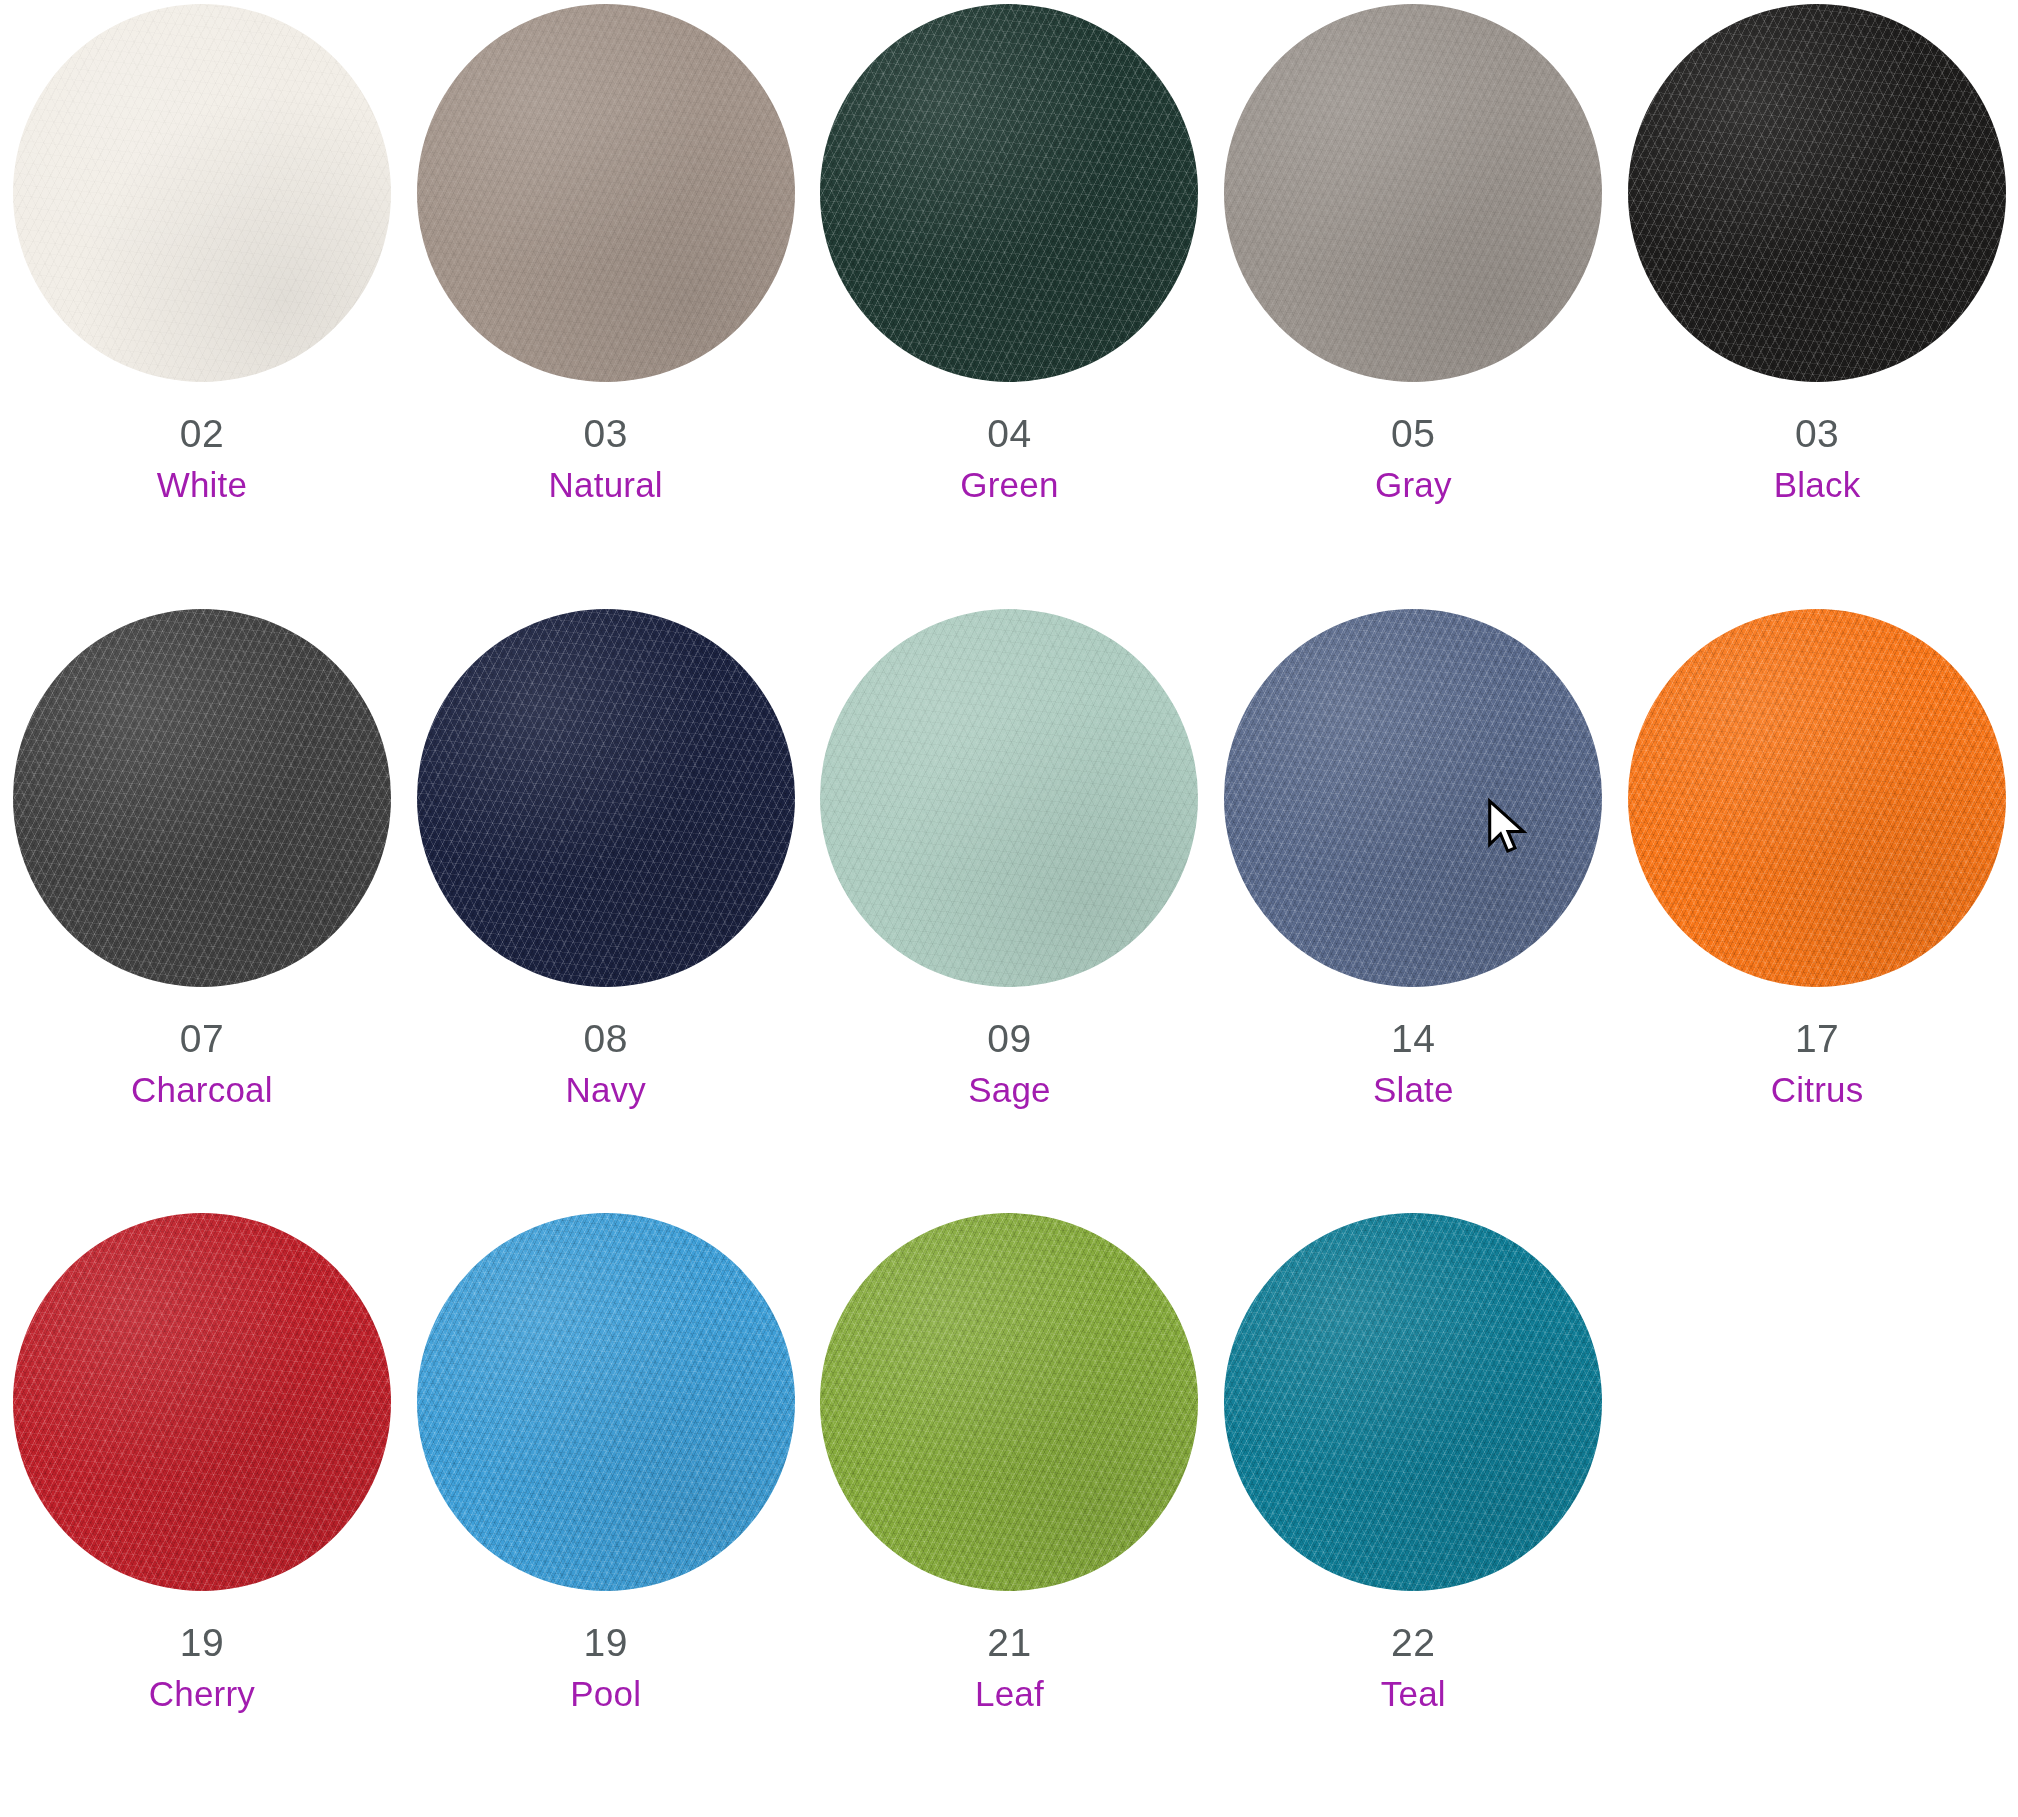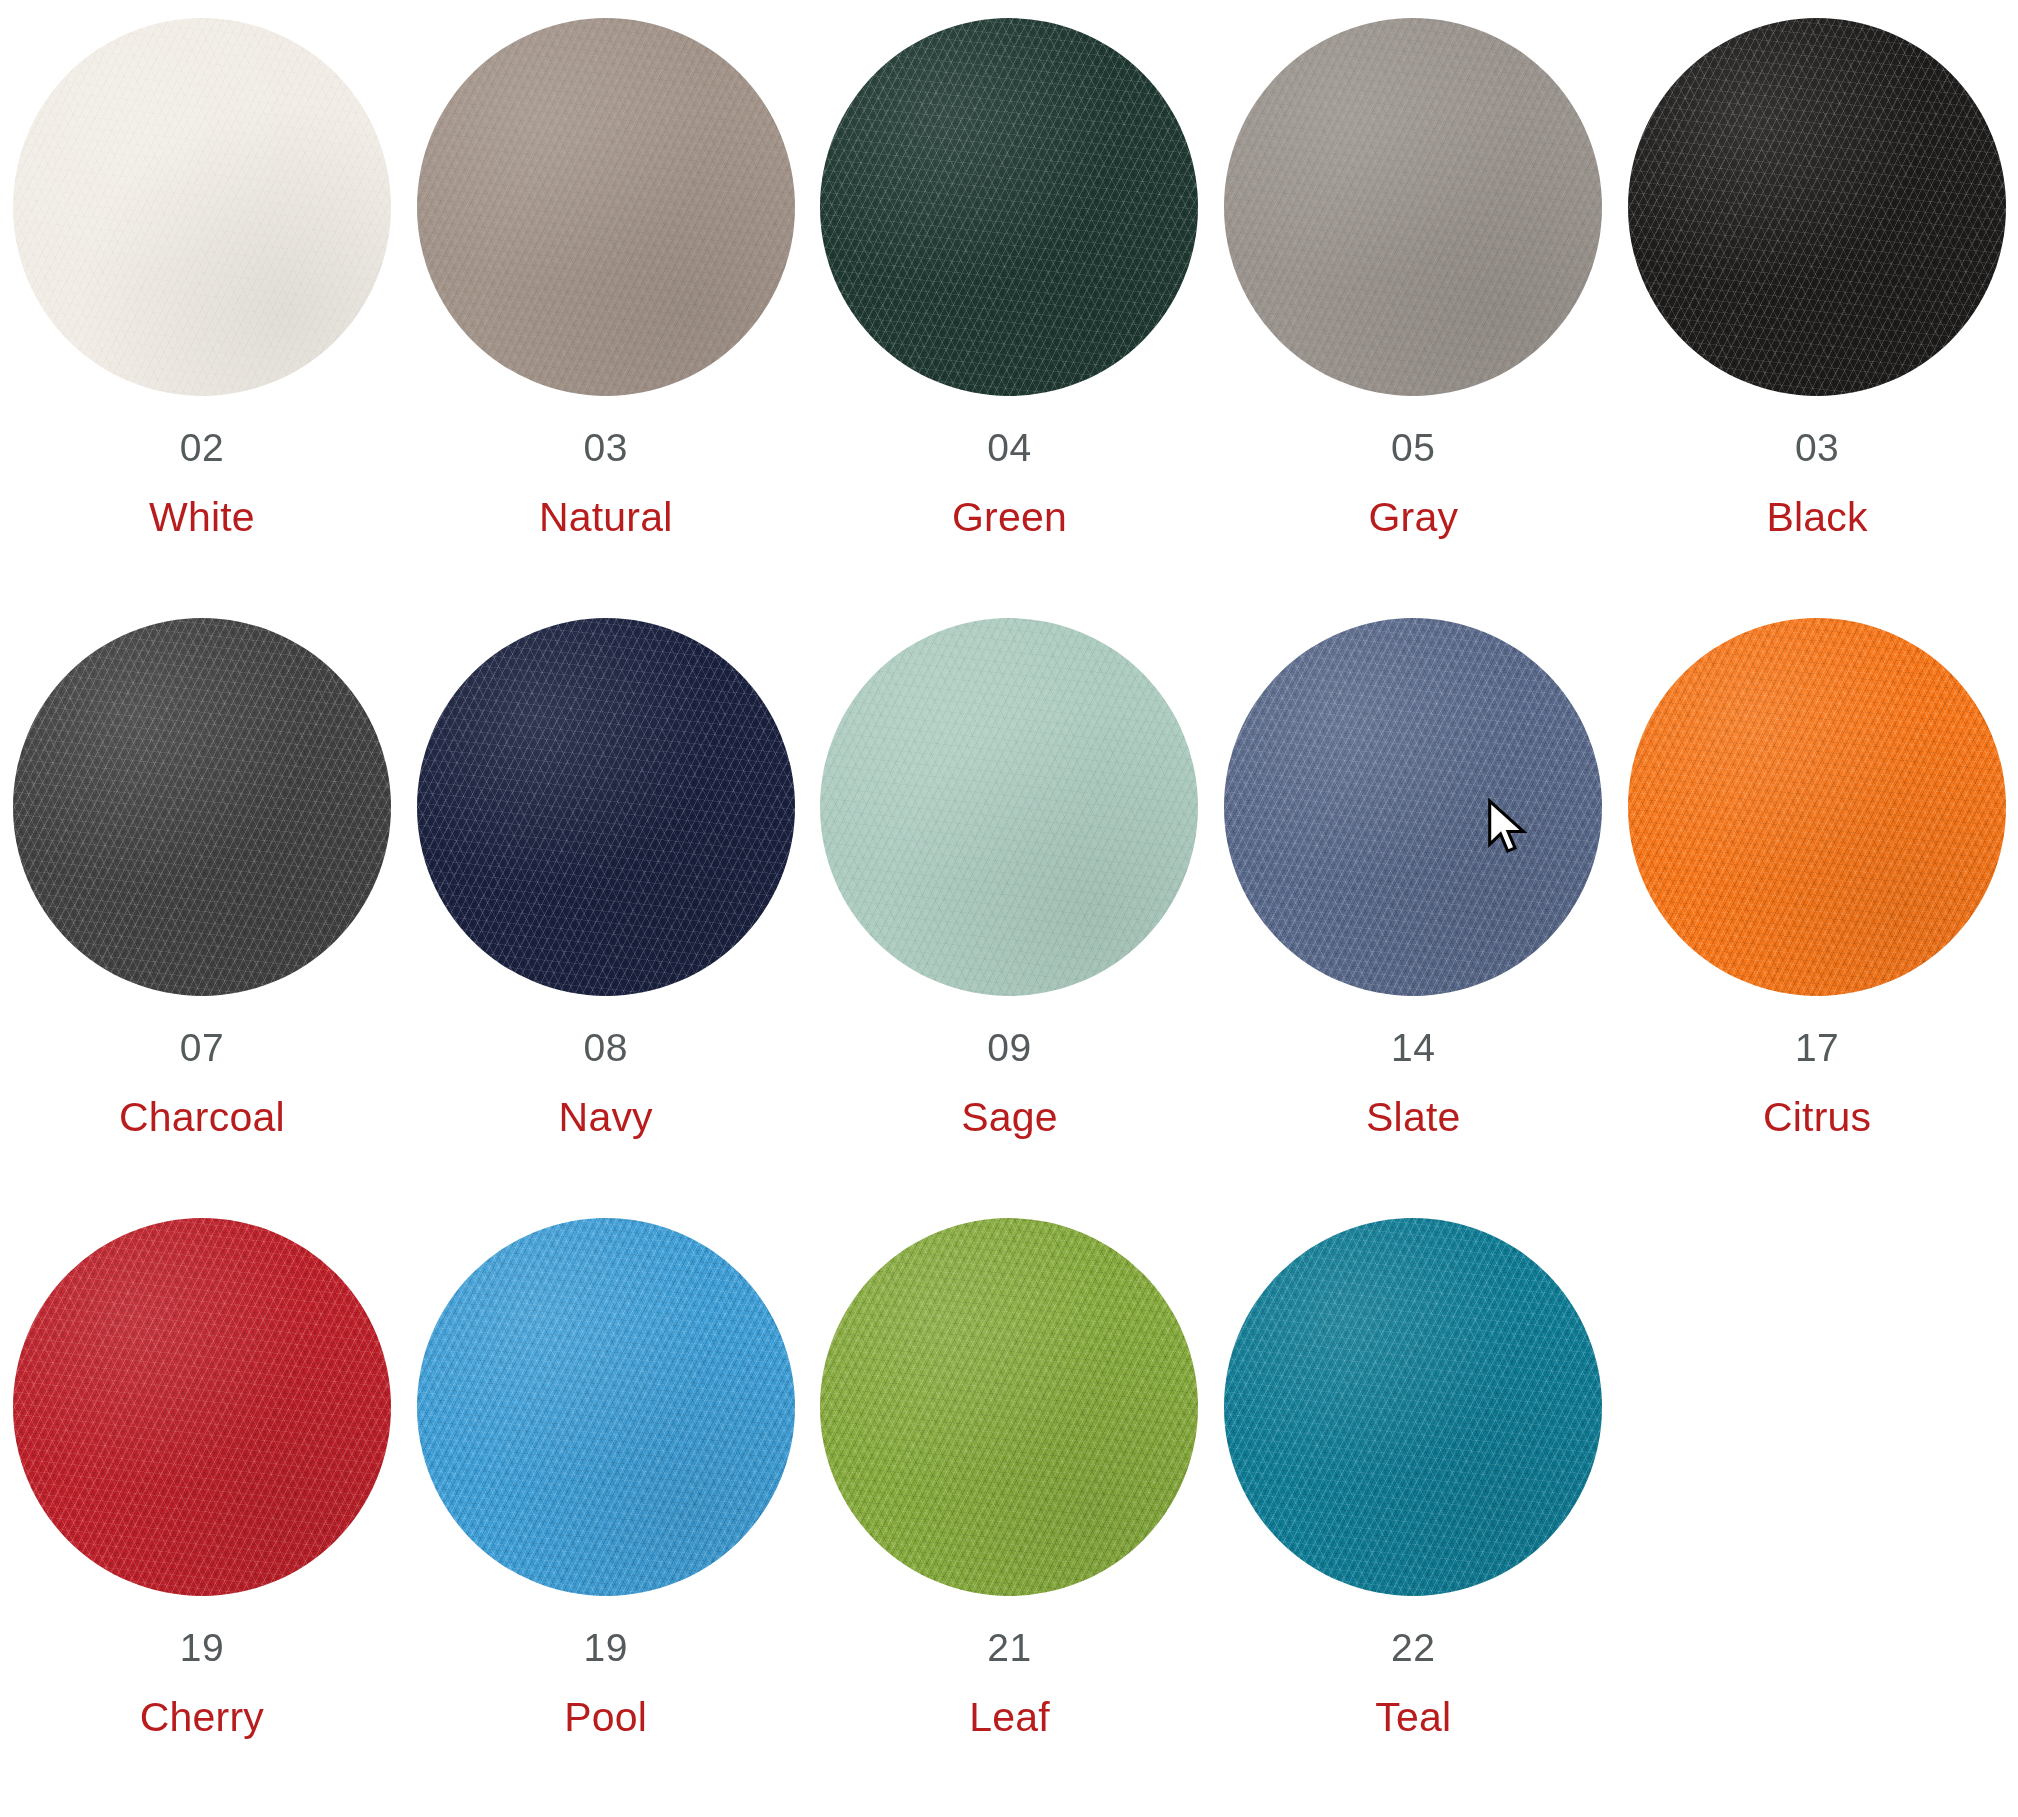--- a/index.html
+++ b/index.html
@@ -17,21 +17,21 @@
     position: relative;
   }
 
   #swatch-grid {
     display: grid;
     grid-template-columns: repeat(5, 1fr);
     grid-template-rows: repeat(3, 1fr);
     width: 2019px;
     height: 1818px;
     box-sizing: border-box;
-    padding: 18px 0 0 0;
+    padding: 4px 0 0 0;
   }
 
   .swatch-cell {
     display: flex;
     flex-direction: column;
     align-items: center;
     justify-content: flex-start;
     position: relative;
   }
 
@@ -95,25 +95,25 @@
   .swatch-code {
     font-size: 39px;
     line-height: 1.0;
     color: #555b5d;
     font-weight: 400;
     margin-top: 32px;
     letter-spacing: 0.5px;
   }
 
   .swatch-name {
-    font-size: 41px;
+    font-size: 35px;
     line-height: 1.0;
-    color: #b91c1c;
+    color: #a21caf;
     font-weight: 400;
-    margin-top: 30px;
+    margin-top: 14px;
     letter-spacing: 0.2px;
   }
 
   
   #mouse-cursor {
     position: absolute;
     pointer-events: none;
     z-index: 50;
   }
 </style>

